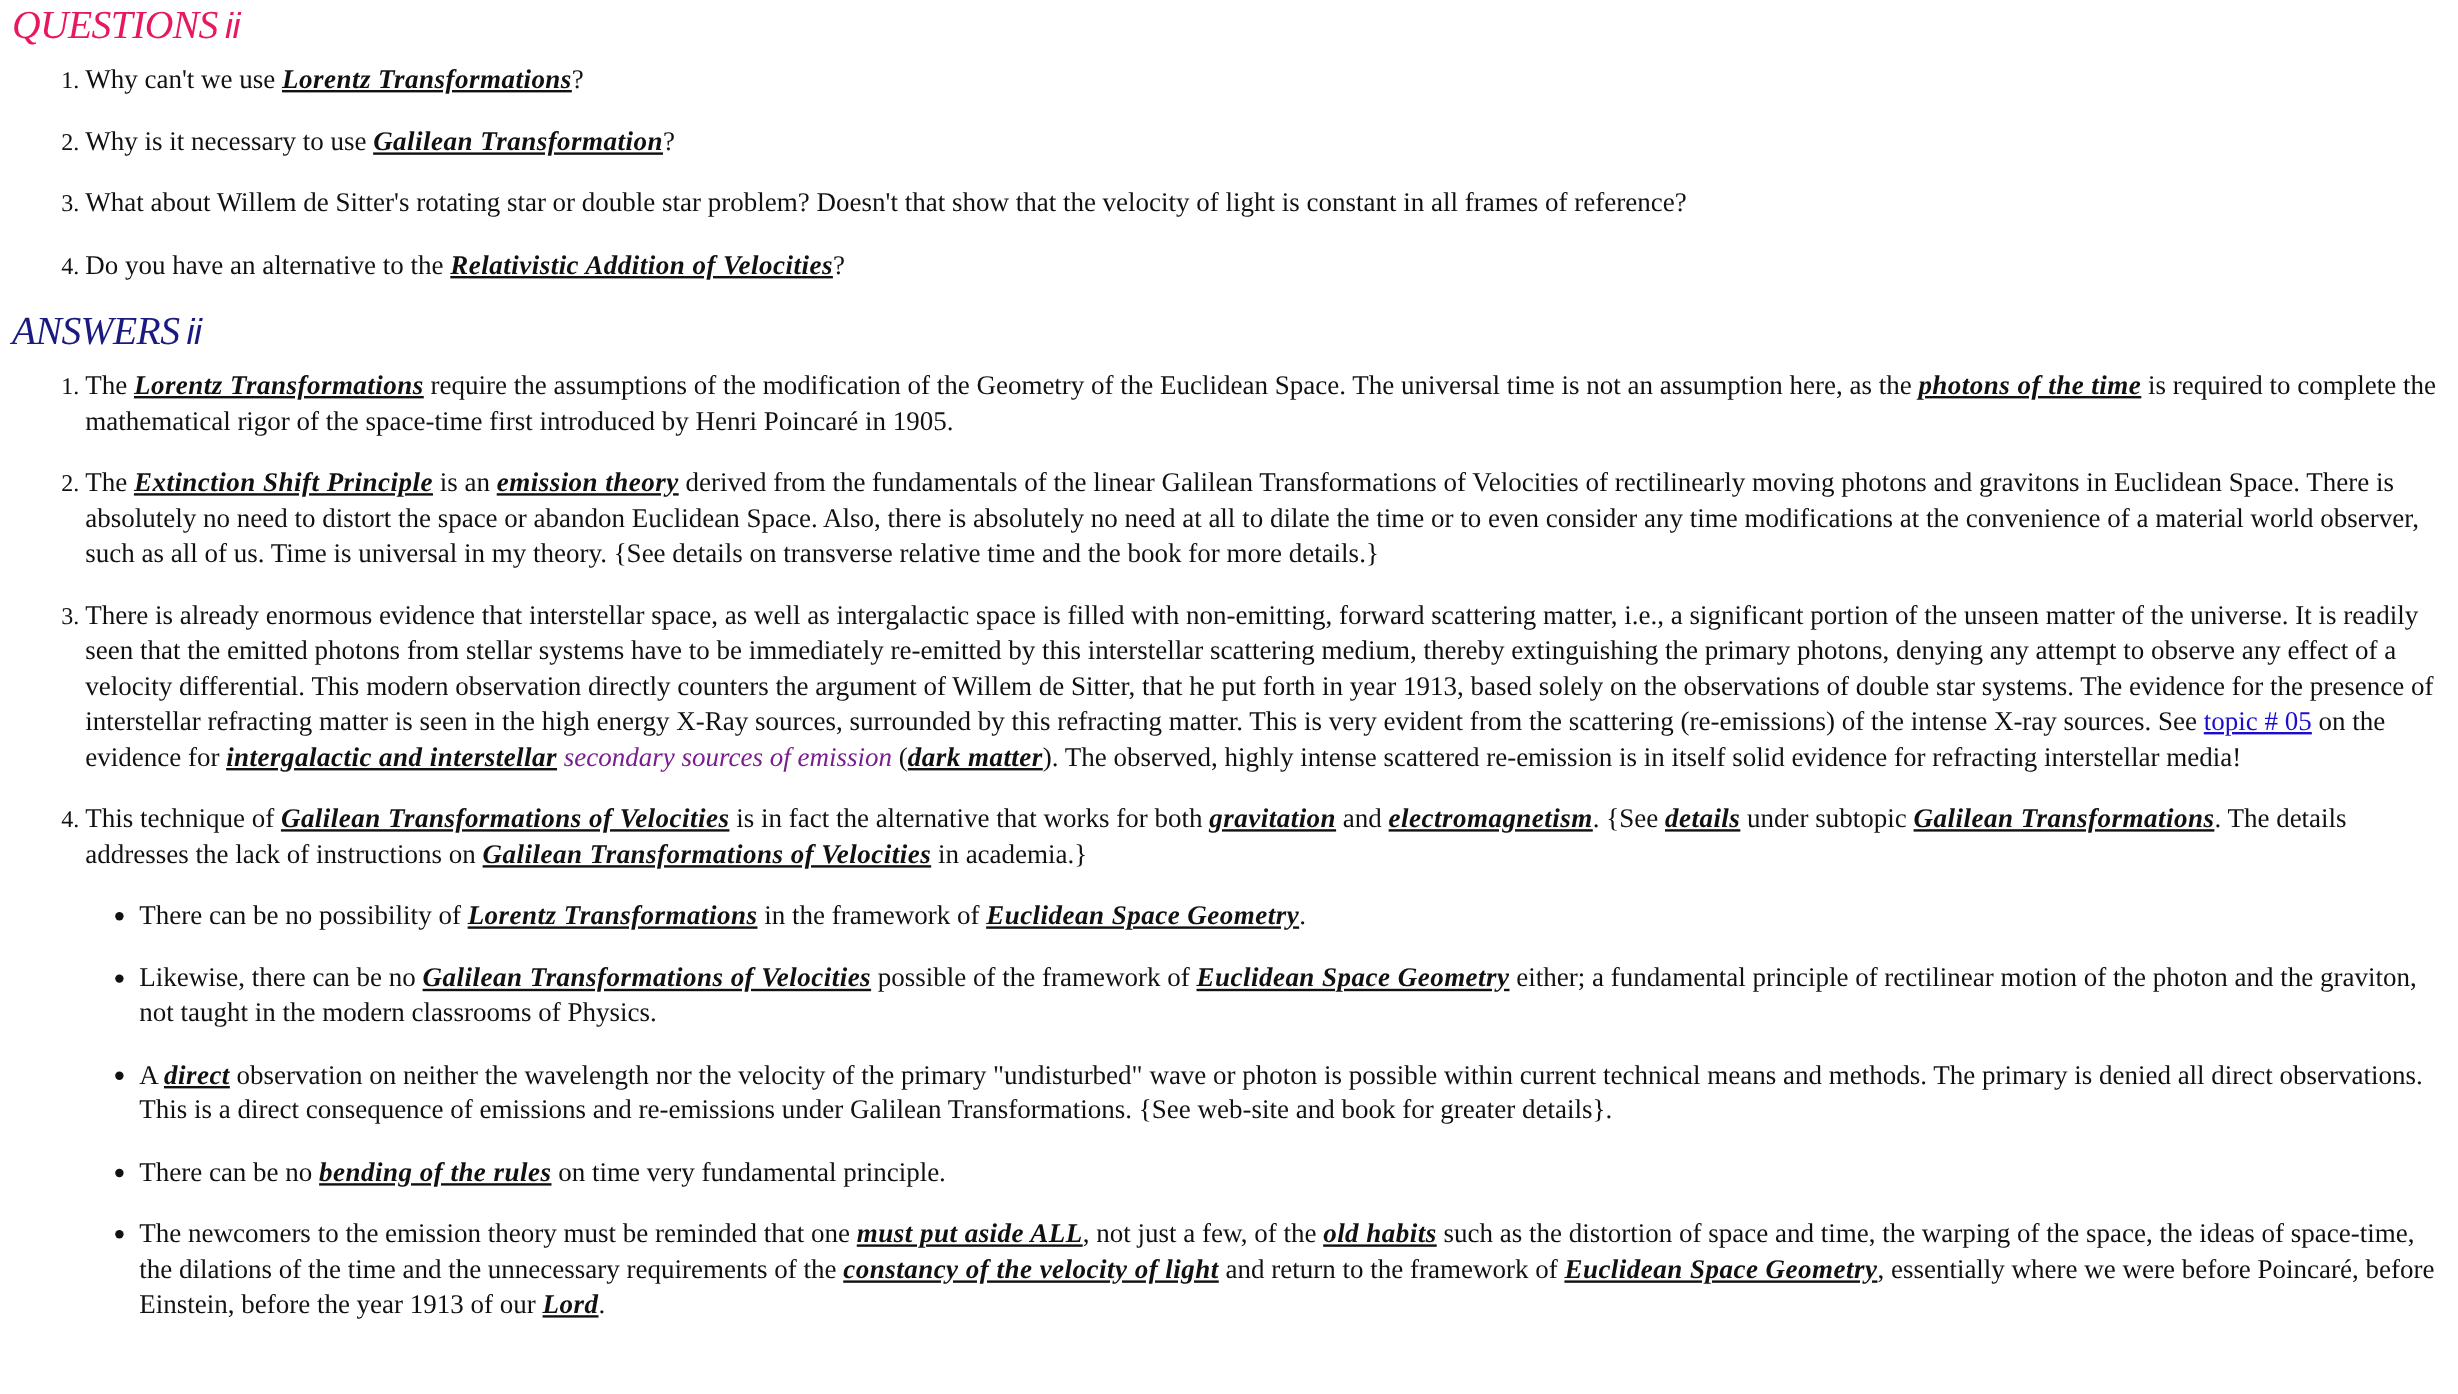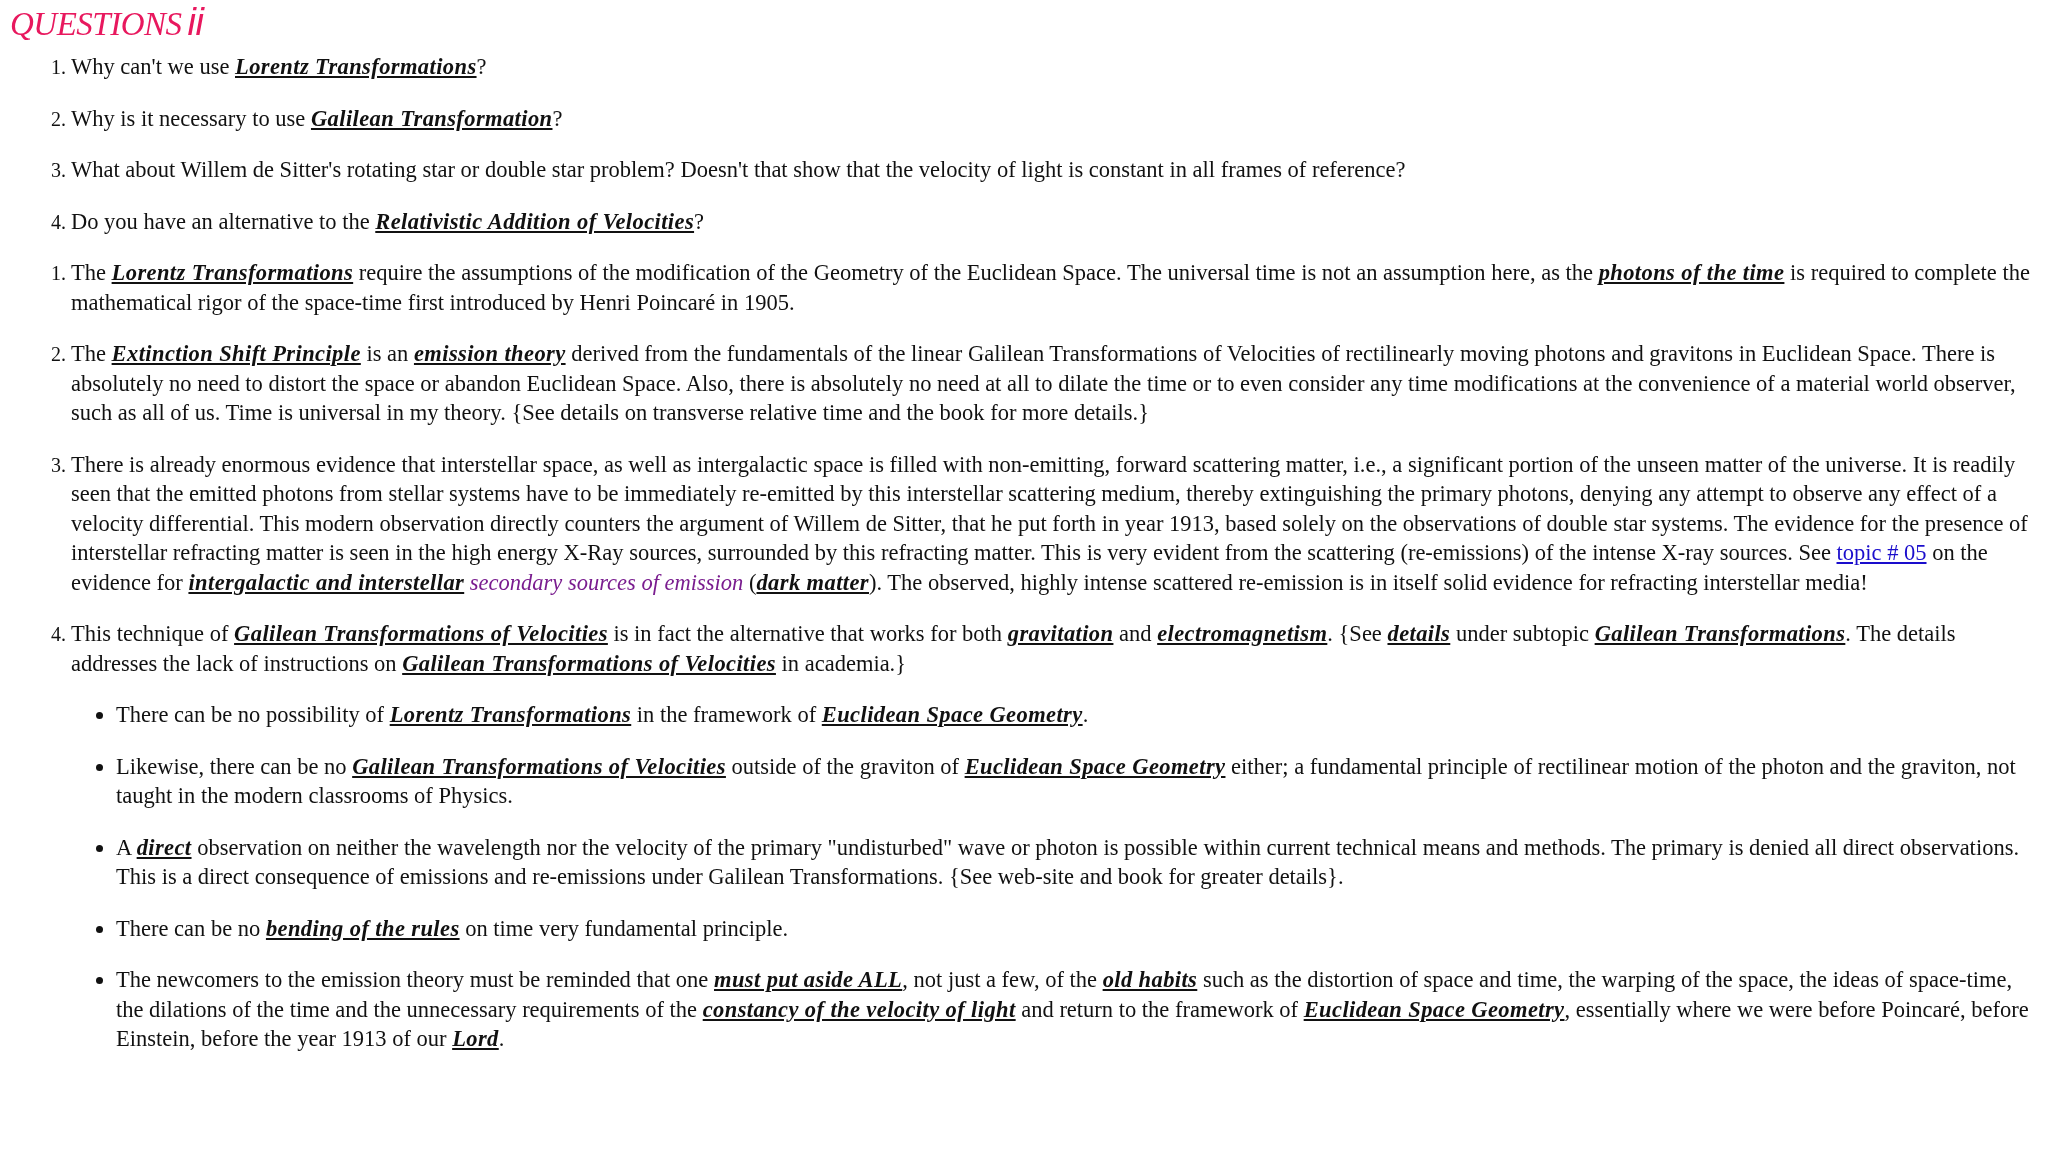--- a/index.html
+++ b/index.html
@@ -24,21 +24,21 @@
     font-style: italic;
     font-weight: normal;
     font-size: 33px;
     line-height: 40px;
     margin: 2px 0 8px 2px;
     letter-spacing: -0.5px;
   }
   h2.section-heading .suffix {
     font-family: "Liberation Sans", "DejaVu Sans", sans-serif;
     font-style: italic;
-    font-size: 38px;
+    font-size: 30px;
     margin-left: 6px;
   }
   h2.questions { color: #e8185e; }
   h2.answers { color: #1a1a80; margin-top: 4px; }
 
   ol.qa-list {
     margin: 0;
     padding-left: 55px;
   }
   ol.qa-list > li {
@@ -84,29 +84,32 @@
     <span>QUESTIONS</span><span class="suffix">ii</span>
   </h2>
 
   <ol class="qa-list questions-list">
     <li><span>Why can't we use </span><span class="em">Lorentz Transformations</span><span>?</span></li>
     <li><span>Why is it necessary to use </span><span class="em">Galilean Transformation</span><span>?</span></li>
     <li><span>What about Willem de Sitter's rotating star or double star problem?  Doesn't that show that the velocity of light is constant in all frames of reference?</span></li>
     <li><span>Do you have an alternative to the </span><span class="em">Relativistic Addition of Velocities</span><span>?</span></li>
   </ol>
 
+  <h2 class="section-heading answers" style="color: rgb(26, 26, 128);">
+    <span>ANSWERS</span><span class="suffix">ii</span>
+  </h2>
 
   <ol class="qa-list answers-list">
     <li><span>The </span><span class="em">Lorentz Transformations</span><span> require the assumptions of the modification of the Geometry of the Euclidean Space.  The universal time is not an assumption here, as the </span><span class="em">photons of the time</span><span> is required to complete the mathematical rigor of the space-time first introduced by Henri Poincaré in 1905.</span></li>
     <li><span>The </span><span class="em">Extinction Shift Principle</span><span> is an </span><span class="em">emission theory</span><span> derived from the fundamentals of the linear Galilean Transformations of Velocities of rectilinearly moving photons and gravitons in Euclidean Space. There is absolutely no need to distort the space or abandon Euclidean Space.  Also, there is absolutely no need at all to dilate the time or to even consider any time modifications at the convenience of a material world observer, such as all of us.  Time is universal in my theory. {See details on transverse relative time and the book for more details.}</span></li>
     <li><span>There is already enormous evidence that interstellar space, as well as intergalactic space is filled with non-emitting, forward scattering matter, i.e., a significant portion of the unseen matter of the universe.  It is readily seen that the emitted photons from stellar systems have to be immediately re-emitted by this interstellar scattering medium, thereby extinguishing the primary photons, denying any attempt to observe any effect of a velocity differential.  This modern observation directly counters the argument of Willem de Sitter, that he put forth in year 1913, based solely on the observations of double star systems.  The evidence for the presence of interstellar refracting matter is seen in the high energy X-Ray sources, surrounded by this refracting matter.  This is very evident from the scattering (re-emissions) of the intense X-ray sources.  See </span><a href="#" class="topic-link" style="color: rgb(26, 13, 204);">topic # 05</a><span> on the evidence for </span><span class="em">intergalactic and interstellar</span><span> </span><span class="em-purple" style="color: rgb(122, 29, 143);">secondary sources of emission</span><span> (</span><span class="em">dark matter</span><span>). The observed, highly intense scattered re-emission is in itself solid evidence for refracting interstellar media!</span></li>
     <li><span>This technique of </span><span class="em">Galilean Transformations of Velocities</span><span> is in fact the alternative that works for both </span><span class="em">gravitation</span><span> and </span><span class="em">electromagnetism</span><span>. {See </span><span class="em">details</span><span> under subtopic </span><span class="em">Galilean Transformations</span><span>. The details addresses the lack of instructions on </span><span class="em">Galilean Transformations of Velocities</span><span> in academia.}</span></li>
   </ol>
 
   <ul class="bullet-list">
     <li><span>There can be no possibility of </span><span class="em">Lorentz Transformations</span><span> in the framework of </span><span class="em">Euclidean Space Geometry</span><span>.</span></li>
-    <li><span>Likewise, there can be no </span><span class="em">Galilean Transformations of Velocities</span><span> outside of the graviton of </span><span class="em">Euclidean Space Geometry</span><span> either; a fundamental principle of rectilinear motion of the photon and the graviton, not taught in the modern classrooms of Physics.</span></li>
+    <li><span>Likewise, there can be no </span><span class="em">Galilean Transformations of Velocities</span><span> possible of the framework of </span><span class="em">Euclidean Space Geometry</span><span> either; a fundamental principle of rectilinear motion of the photon and the graviton, not taught in the modern classrooms of Physics.</span></li>
     <li><span>A </span><span class="em">direct</span><span> observation on neither the wavelength nor the velocity of the primary "undisturbed" wave or photon is possible within current technical means and methods.  The primary is denied all direct observations.  This is a direct consequence of emissions and re-emissions under Galilean Transformations. {See web-site and book for greater details}.</span></li>
     <li><span>There can be no </span><span class="em">bending of the rules</span><span> on time very fundamental principle.</span></li>
     <li><span>The newcomers to the emission theory must be reminded that one </span><span class="em">must put aside ALL</span><span>, not just a few, of the </span><span class="em">old habits</span><span> such as the distortion of space and time, the warping of the space, the ideas of space-time, the dilations of the time and the unnecessary requirements of the </span><span class="em">constancy of the velocity of light</span><span> and return to the framework of </span><span class="em">Euclidean Space Geometry</span><span>, essentially where we were before Poincaré, before Einstein, before the year 1913 of our </span><span class="em">Lord</span><span>.</span></li>
   </ul>
 
 </div>
 
 </body></html>

